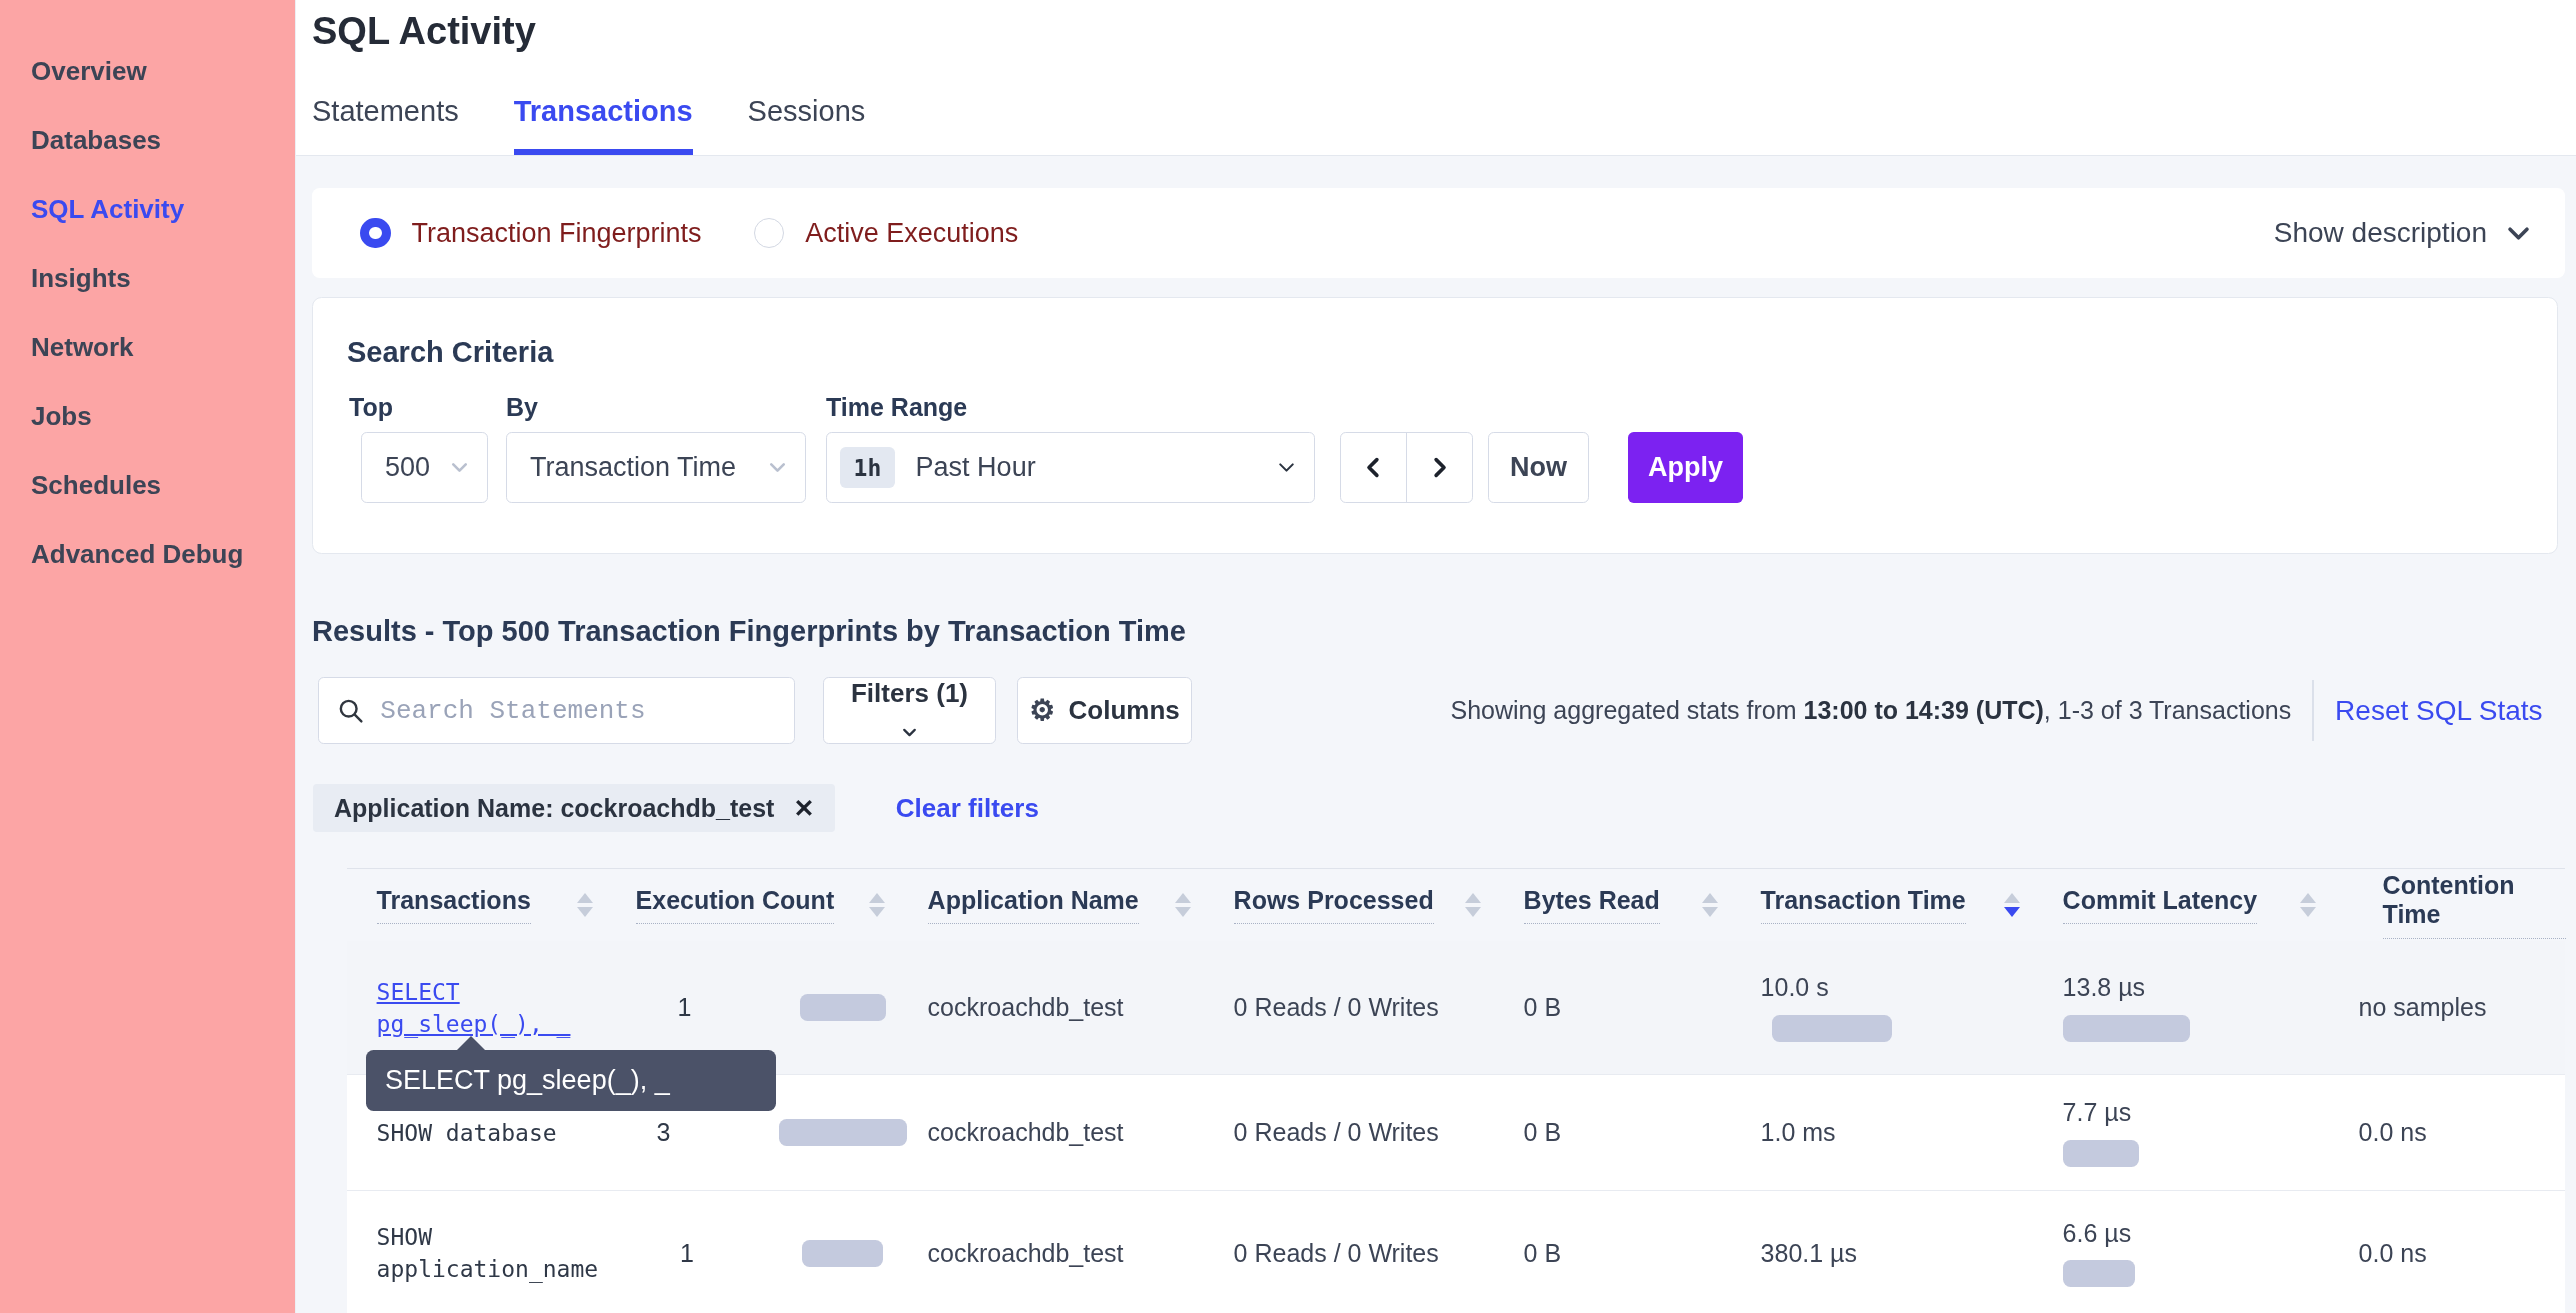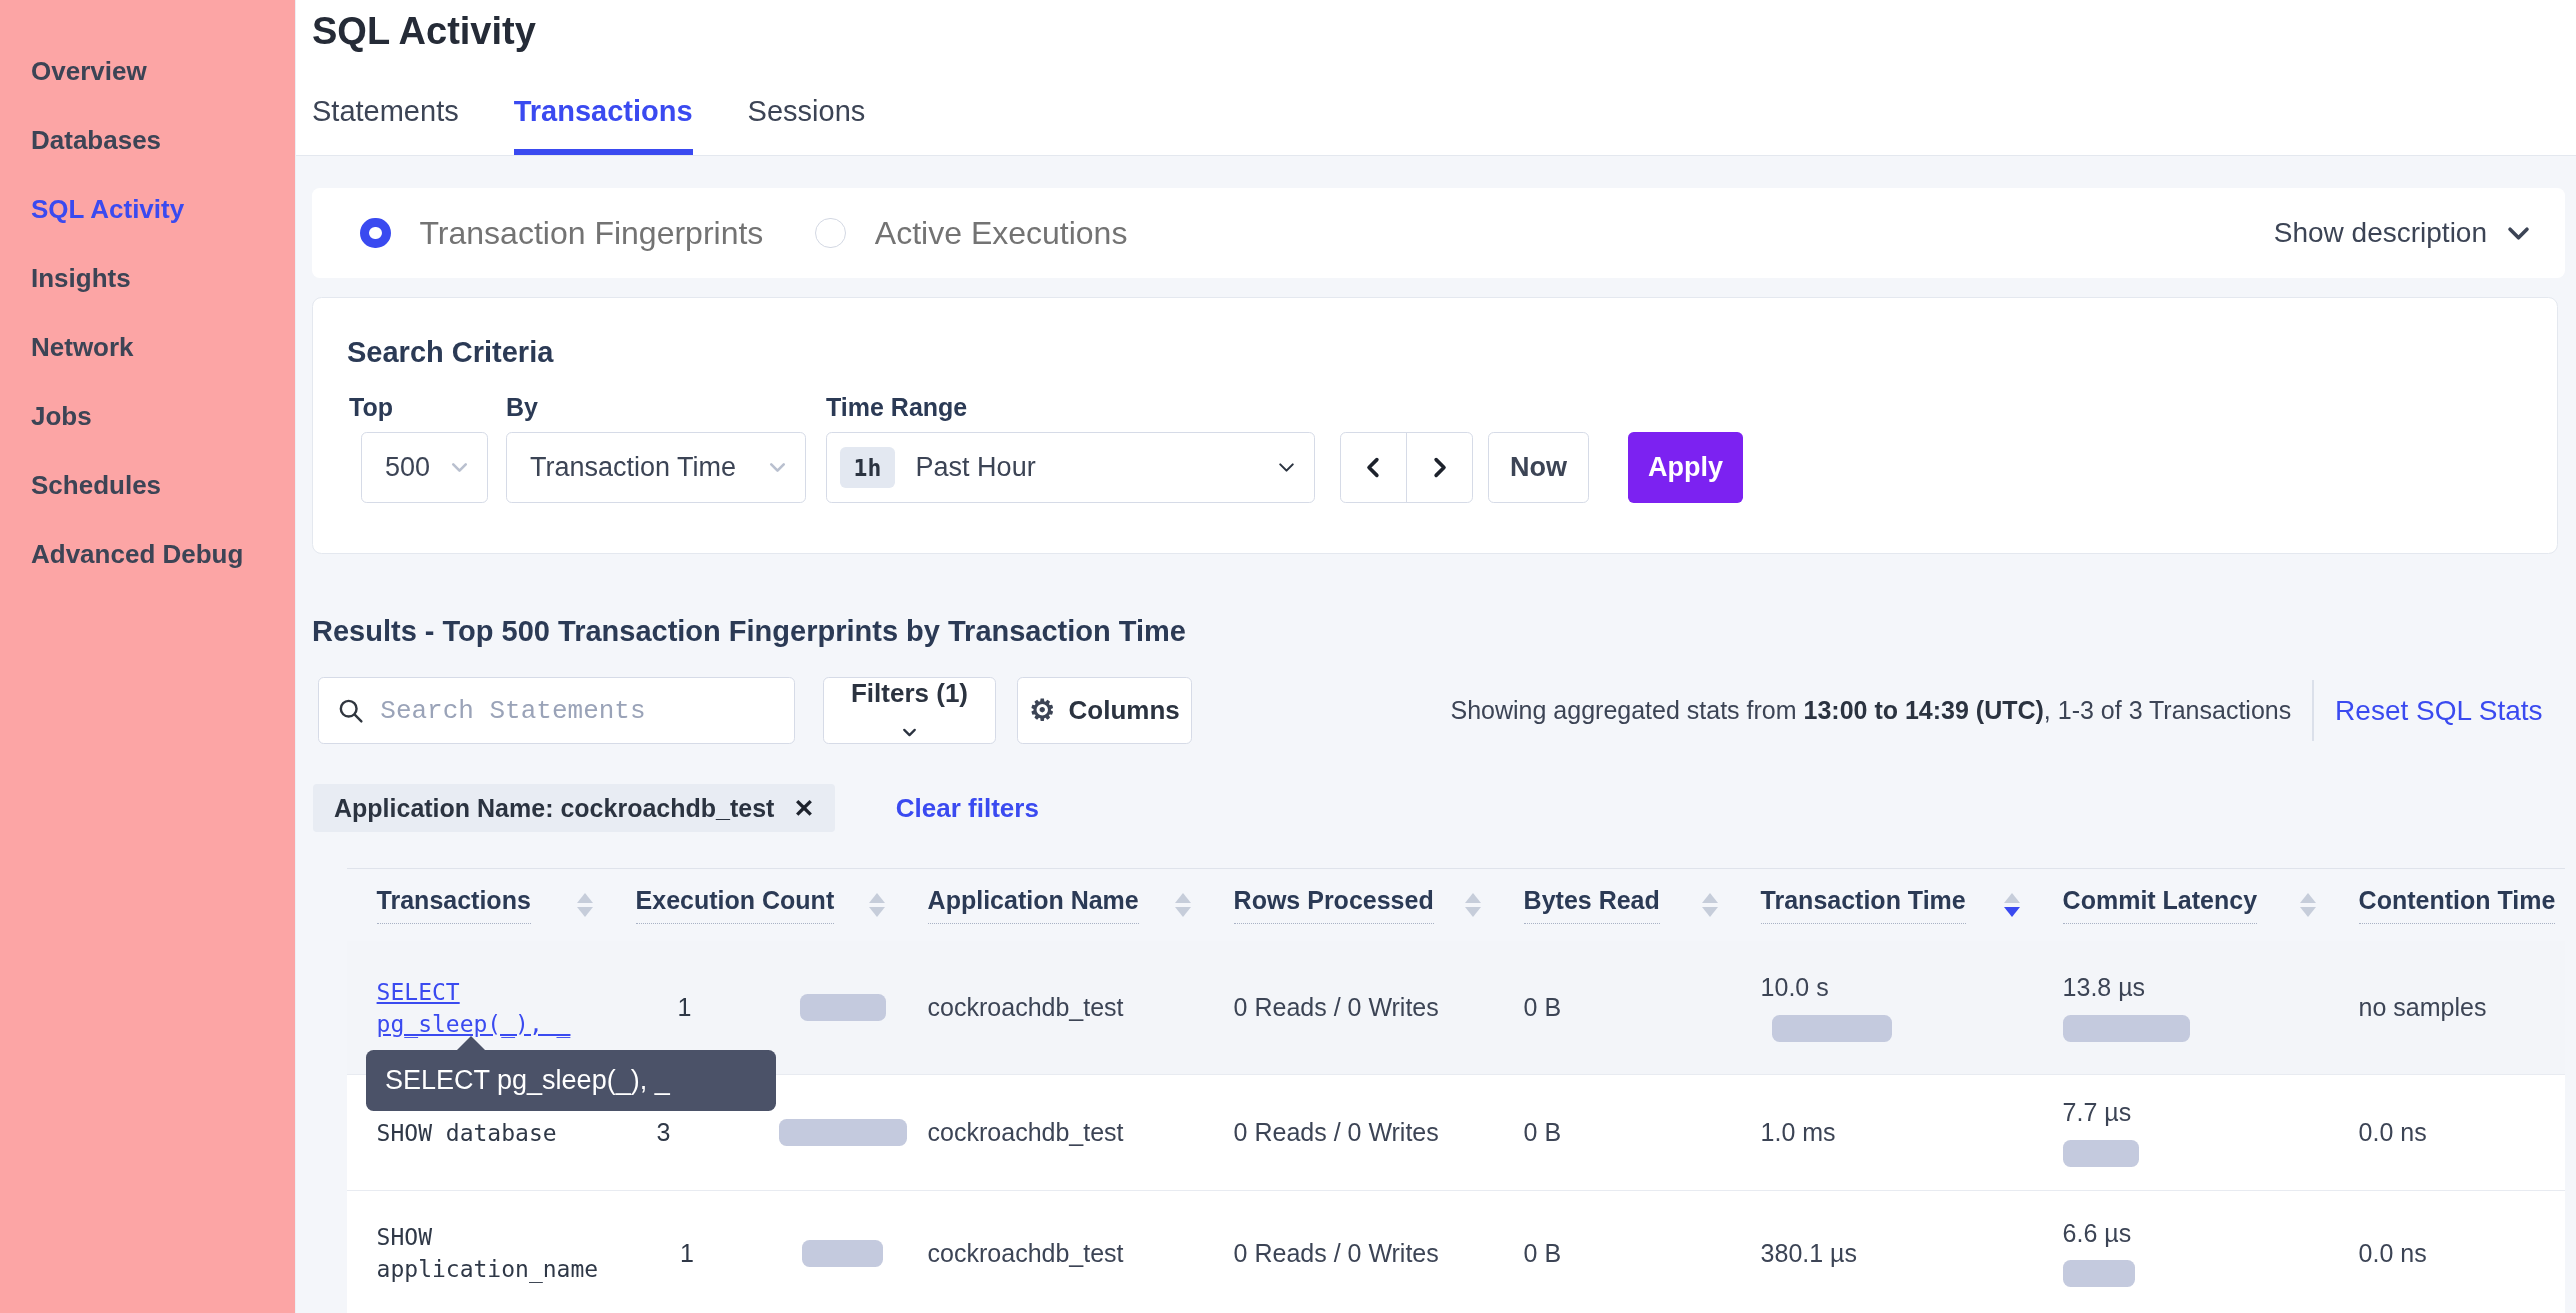--- a/index.html
+++ b/index.html
@@ -35,21 +35,21 @@
   .radio-card {
     position:absolute; left:16px; top:188px; width:2253px; height:90px;
     background:#ffffff; border-radius:7.6px; display:flex; align-items:center;
     padding:0 32px 0 48px;
   }
   .radio-opt { display:flex; align-items:center; gap:21px; cursor:pointer; }
   .radio-opt + .radio-opt { margin-left:52px; }
   .radio-circle { width:30.5px; height:30.5px; border-radius:50%; background:#ffffff; }
   .radio-circle.on  { border:9.5px solid #3a4af0; }
   .radio-circle.off { border:1.9px solid #d3d8e3; }
-  .radio-label { font-size:32px; color:#737373;margin-left:8px; }
+  .radio-label { font-size:27px; color:#7f1d1d; }
   .show-desc { margin-left:auto; display:flex; align-items:center; gap:17px; font-size:28px; color:#3c4455; cursor:pointer; }
   .chev { width:29px; height:29px; color:#3c4455; }
   .chev svg { width:100%; height:100%; display:block; }
   
   .search-card {
     position:absolute; left:16px; top:297px; width:2246px; height:257px;
     background:#ffffff; border:1.9px solid #e4e8ef; border-radius:9.5px;
   }
   .sc-heading { position:absolute; left:34px; top:38px; font-size:29px; font-weight:700; color:#2b3a55; }
   .sc-label { position:absolute; top:95px; font-size:25px; font-weight:700; color:#2b3a55; }
@@ -115,21 +115,21 @@
   .clear-filters { margin-left:30.5px; font-size:26px; font-weight:700; color:#3a4af0; cursor:pointer; }
   
   .table { position:absolute; left:51px; top:868px; width:2218px; border-top:1px solid #dfe3eb; }
   .trow {
     display:grid;
     grid-template-columns:259px 292px 306px 290px 237px 302px 296px 207px;
     padding-left:29.6px;
   }
   .thead-row { height:72px; }
   .th { display:flex; align-items:center; justify-content:space-between; padding-right:43px; }
-  .th.no-sort { padding-right:0; }
+  .th.no-sort { padding-right:0;margin-left:24px; }
   .th-label {
     font-size:25px; font-weight:700; color:#2b3a55;
     padding-bottom:8.6px; border-bottom:1.9px dotted #a9b2c5; cursor:pointer;
   }
   .sort { display:flex; flex-direction:column; gap:4.8px; cursor:pointer; }
   .tri-up { width:0; height:0; border-left:8.6px solid transparent; border-right:8.6px solid transparent; border-bottom:10.5px solid #c6cdda; }
   .tri-down { width:0; height:0; border-left:8.6px solid transparent; border-right:8.6px solid transparent; border-top:10.5px solid #c6cdda; }
   .tri-down.active { border-top-color:#3a4af0; }
   .data-row { background:#ffffff; }
   .data-row.hovered { background:#f3f5f9; }

